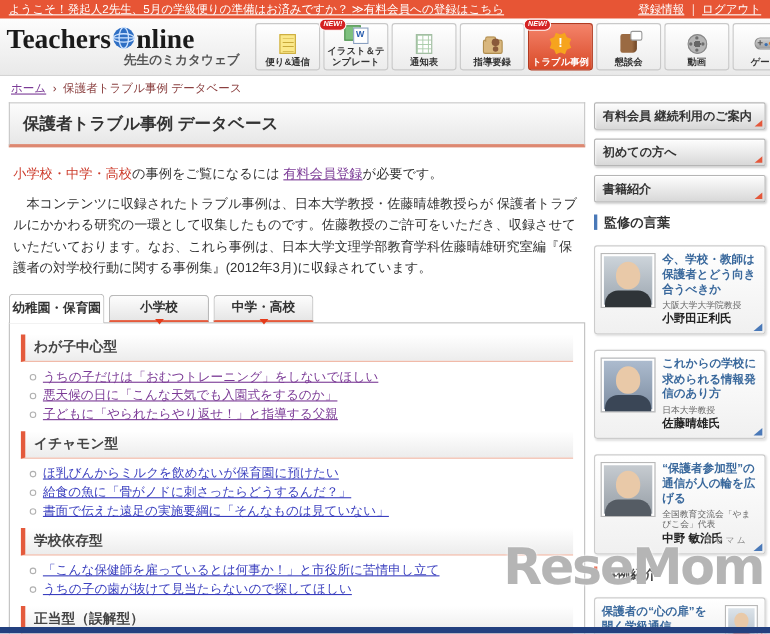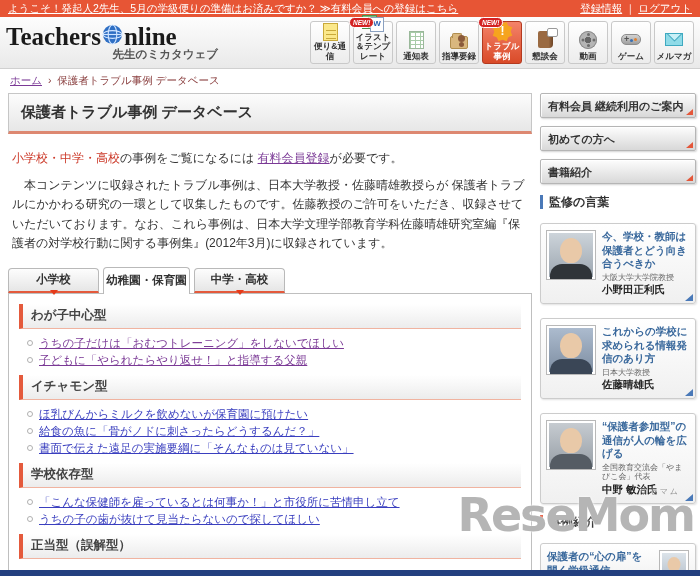--- a/index.html
+++ b/index.html
@@ -15,21 +15,21 @@
 
   
   .header { height:52px; background:linear-gradient(#fdfdfd,#e9e9e9);
     border-bottom:1px solid #d0d0d0; display:flex; align-items:center; padding:0 6px; }
   .logo { width:226px; flex:none; }
   .logo .line1 { font-family:"Liberation Serif","DejaVu Serif",serif; font-weight:bold;
     font-size:25px; color:#1a1a1a; letter-spacing:0; display:flex; align-items:flex-start; line-height:1; }
   .logo .line1 svg { margin:0 1px; }
   .logo .sub { font-size:11.5px; font-weight:bold; color:#555; text-align:right; margin-top:-2px; padding-right:14px; }
   .nav { display:flex; gap:3px; flex:1; justify-content:flex-end; }
-  .nav-item { position:relative; width:40px; height:43px; border:1px solid #c9c9c9; border-radius:3px;
+  .nav-item { position:relative; width:59px; height:43px; border:1px solid #c9c9c9; border-radius:3px;
     background:linear-gradient(#ffffff,#ececec); display:flex; flex-direction:column;
     align-items:center; justify-content:flex-end; padding-bottom:2px; cursor:pointer; }
   .nav-item .lbl { font-size:8.5px; line-height:1.1; text-align:center; color:#333; font-weight:bold; }
   .nav-item.active { background:linear-gradient(#f4836a,#d94a28); border-color:#b33a20; }
   .nav-item.active .lbl { color:#fff; }
   .badge { position:absolute; top:-5px; left:-5px; background:#d42222; color:#fff; font-size:6.5px;
     font-weight:bold; font-style:italic; padding:1px 3px; border-radius:7px; border:1px solid #fff; z-index:3; }
   .ic { height:22px; display:flex; align-items:center; justify-content:center; margin-bottom:1px; }
   .i-doc { width:15px; height:18px; background:#fbe88a; border:1px solid #c9a93a;
     background-image:repeating-linear-gradient(180deg,transparent 0 3px,#c9a93a 3px 4px);
@@ -259,30 +259,31 @@
     <div class="main">
       <div class="titlebox">保護者トラブル事例 データベース</div>
 
       <div class="notice">
         <span class="hl">小学校・中学・高校</span><span>の事例をご覧になるには </span><a>有料会員登録</a><span>が必要です。</span>
       </div>
 
       <div class="desc">　本コンテンツに収録されたトラブル事例は、日本大学教授・佐藤晴雄教授らが 保護者トラブルにかかわる研究の一環として収集したものです。佐藤教授のご許可をいただき、収録させていただいております。なお、これら事例は、日本大学文理学部教育学科佐藤晴雄研究室編『保護者の対学校行動に関する事例集』(2012年3月)に収録されています。</div>
 
       <div class="tabs">
+        <div class="tab on">幼稚園・保育園</div>
         <div class="tab">小学校</div>
-        <div class="tab on">幼稚園・保育園</div>
         <div class="tab">中学・高校</div>
       </div>
 
       <div class="panel">
 
         <div class="cat">わが子中心型</div>
         <ul class="links">
           <li><a class="v">うちの子だけは「おむつトレーニング」をしないでほしい</a></li>
+          <li><a class="v">悪天候の日に「こんな天気でも入園式をするのか」</a></li>
           <li><a class="v">子どもに「やられたらやり返せ！」と指導する父親</a></li>
         </ul>
 
         <div class="cat">イチャモン型</div>
         <ul class="links">
           <li><a>ほ乳びんからミルクを飲めないが保育園に預けたい</a></li>
           <li><a>給食の魚に「骨がノドに刺さったらどうするんだ？」</a></li>
           <li><a>書面で伝えた遠足の実施要綱に「そんなものは見ていない」</a></li>
         </ul>
 

